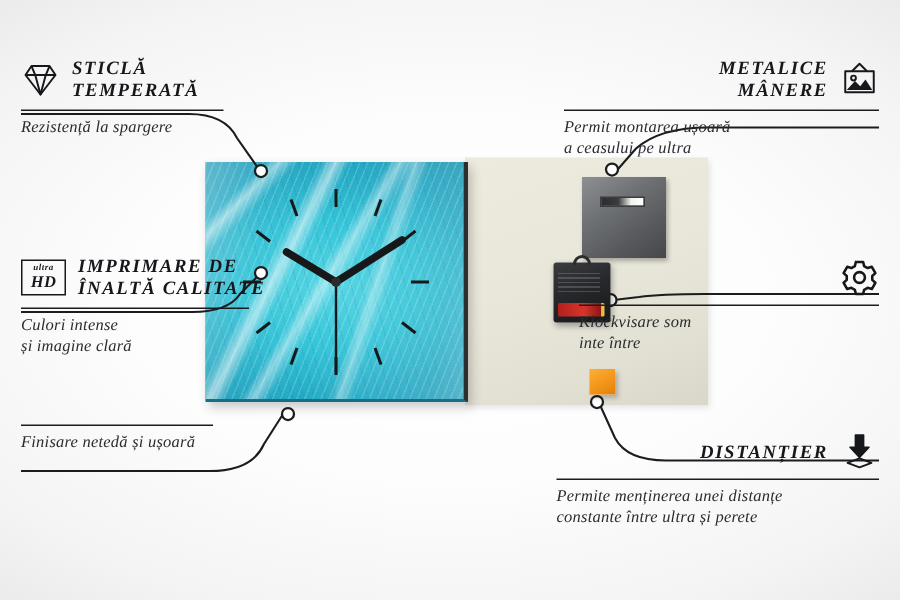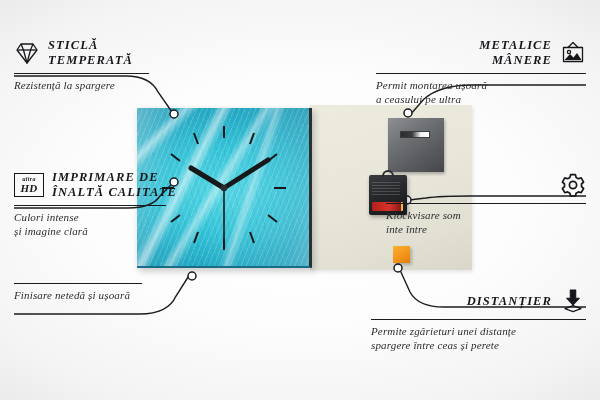--- a/index.html
+++ b/index.html
@@ -334,18 +334,18 @@
         <g fill="#15171a" stroke="#15171a" stroke-width="1.1" stroke-linejoin="round">
           <path d="M10.3,2 h5.4 v8.2 h3.6 L13,17 L6.7,10.2 h3.6 Z"></path>
         </g>
         <g fill="none" stroke="#15171a" stroke-width="1.2" stroke-linejoin="round">
           <path d="M5,20.6 L13,17.6 L21,20.6 L13,23.6 Z"></path>
         </g>
       </svg>
     </div>
     <div class="rule" style="width:215px; margin-left:auto;"></div>
     <div class="sub">
-      <div>Permite zgârieturi unei distanțe</div>
-      <div>spargere între ceas și perete</div>
+      <div>Permite menținerea unei distanțe</div>
+      <div>constante între ultra și perete</div>
     </div>
   </div>
 
 </div>
 
 </body></html>

